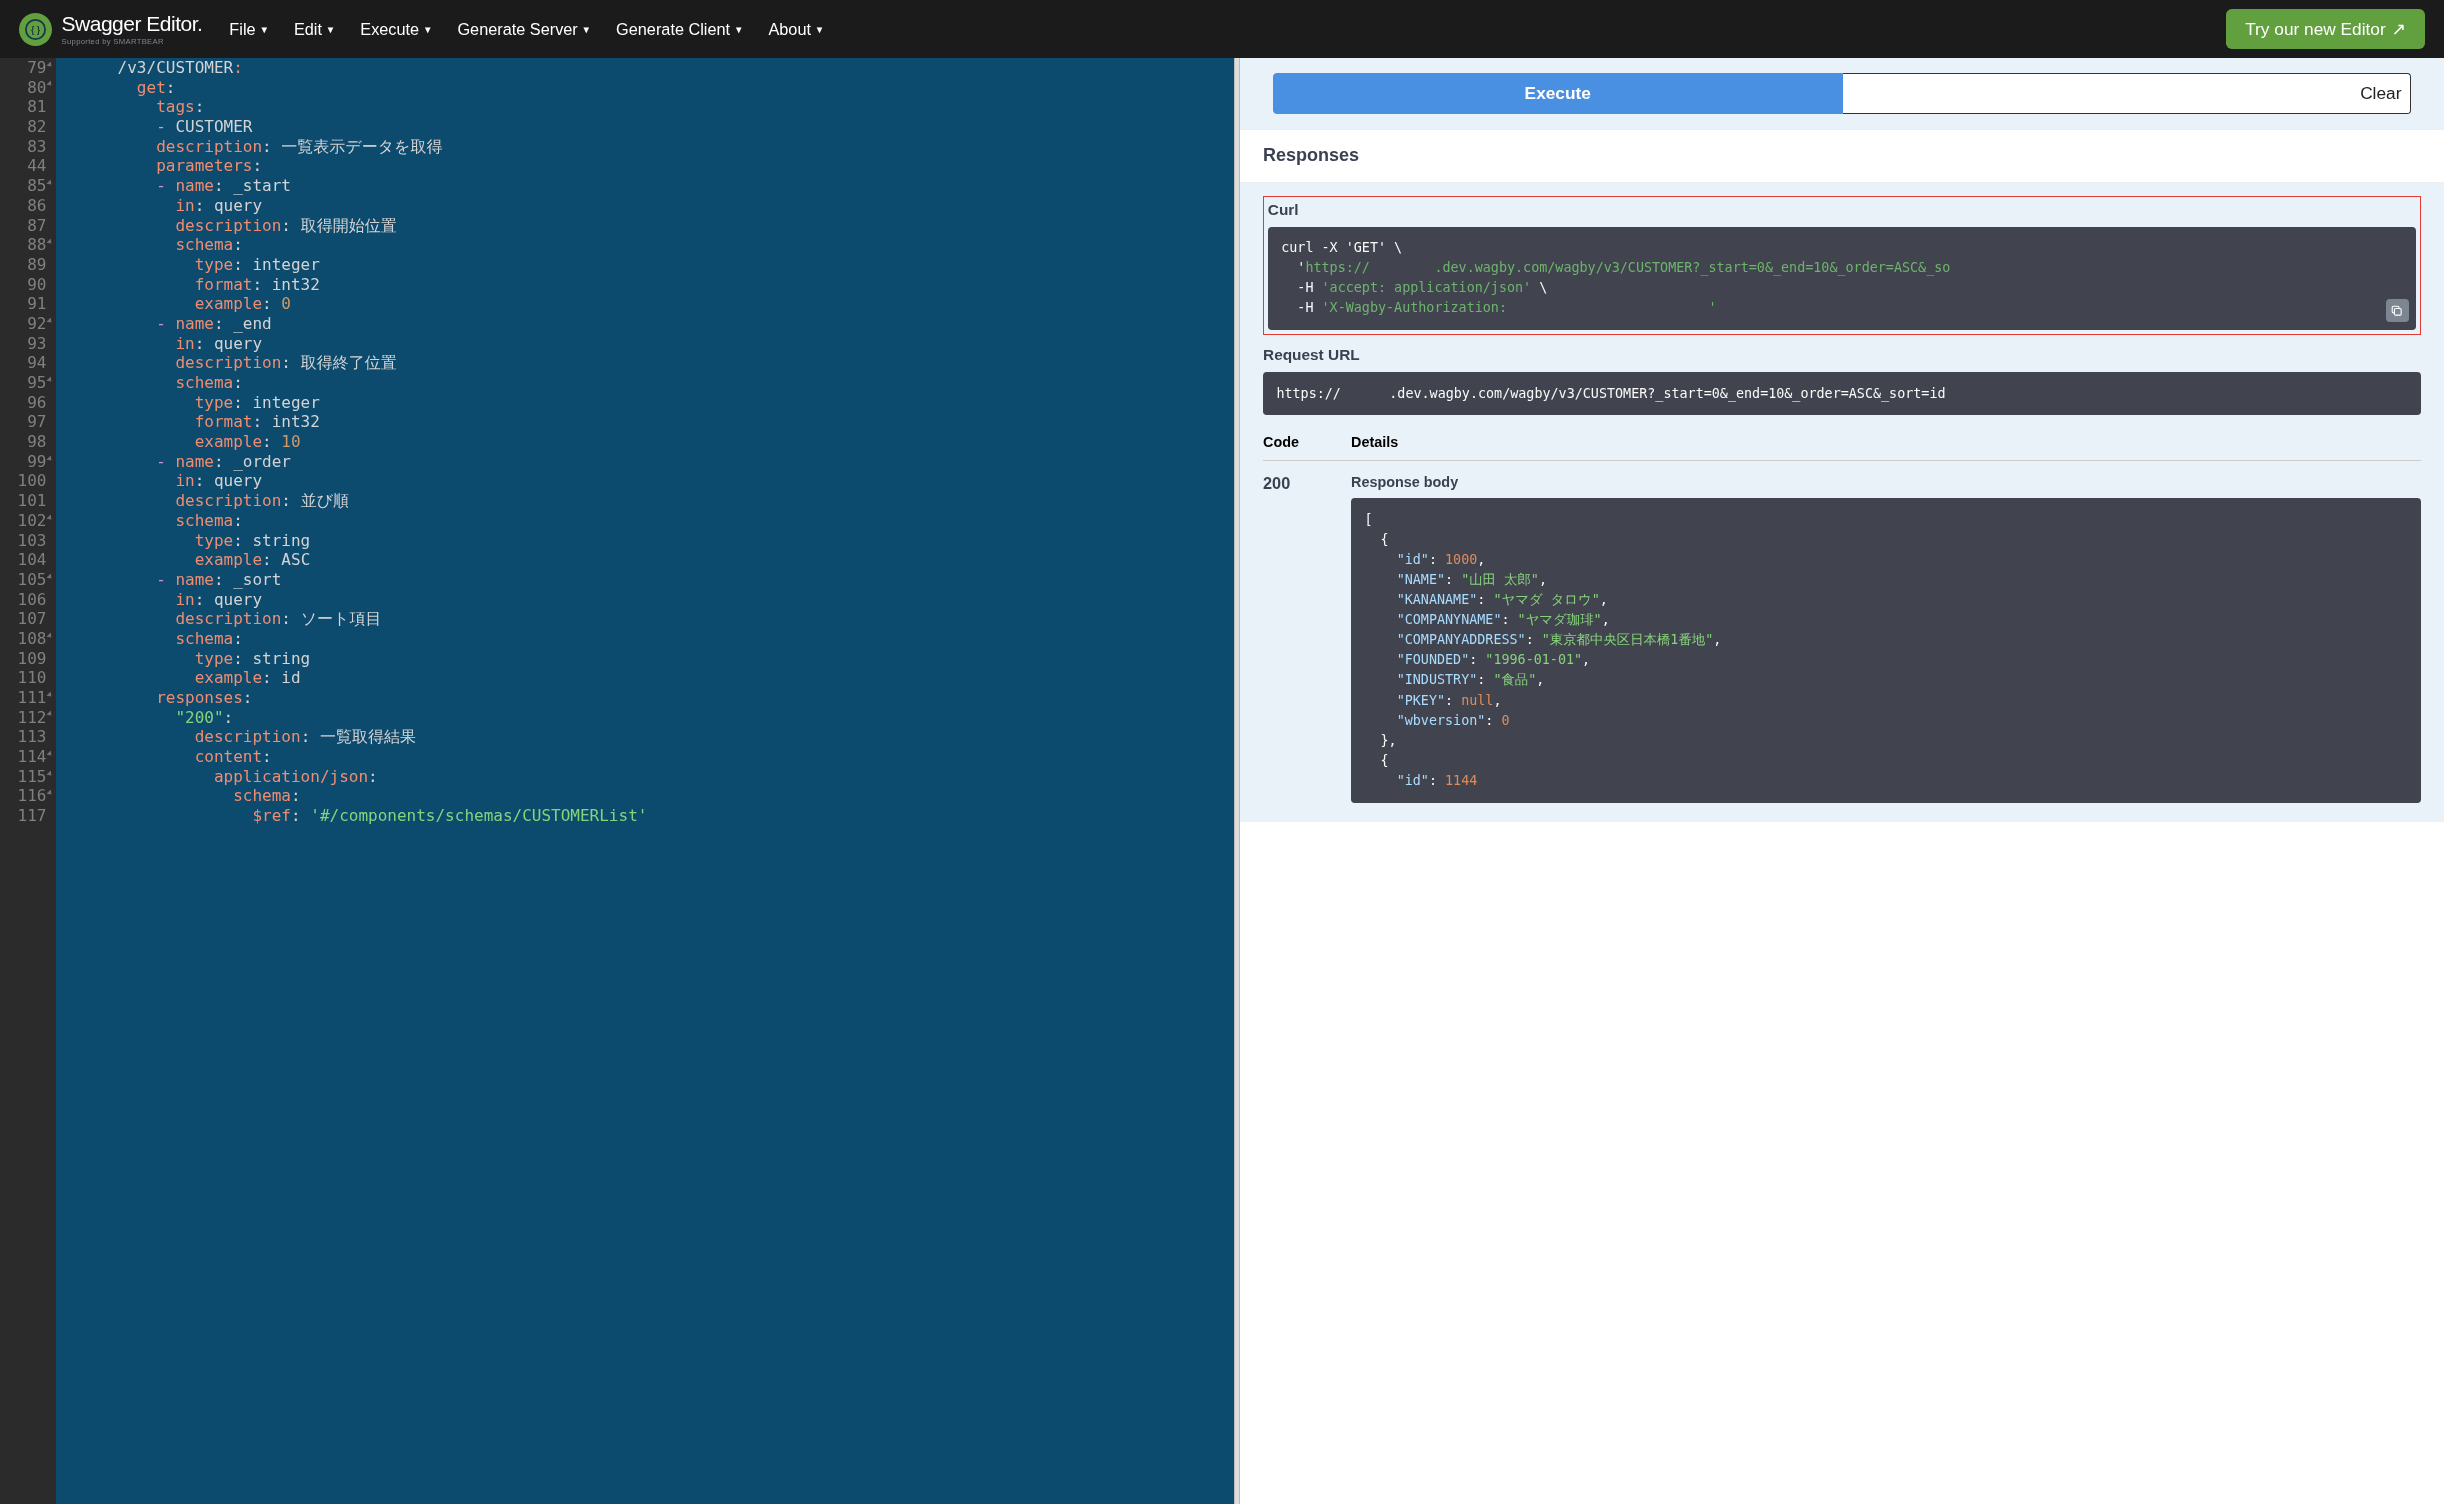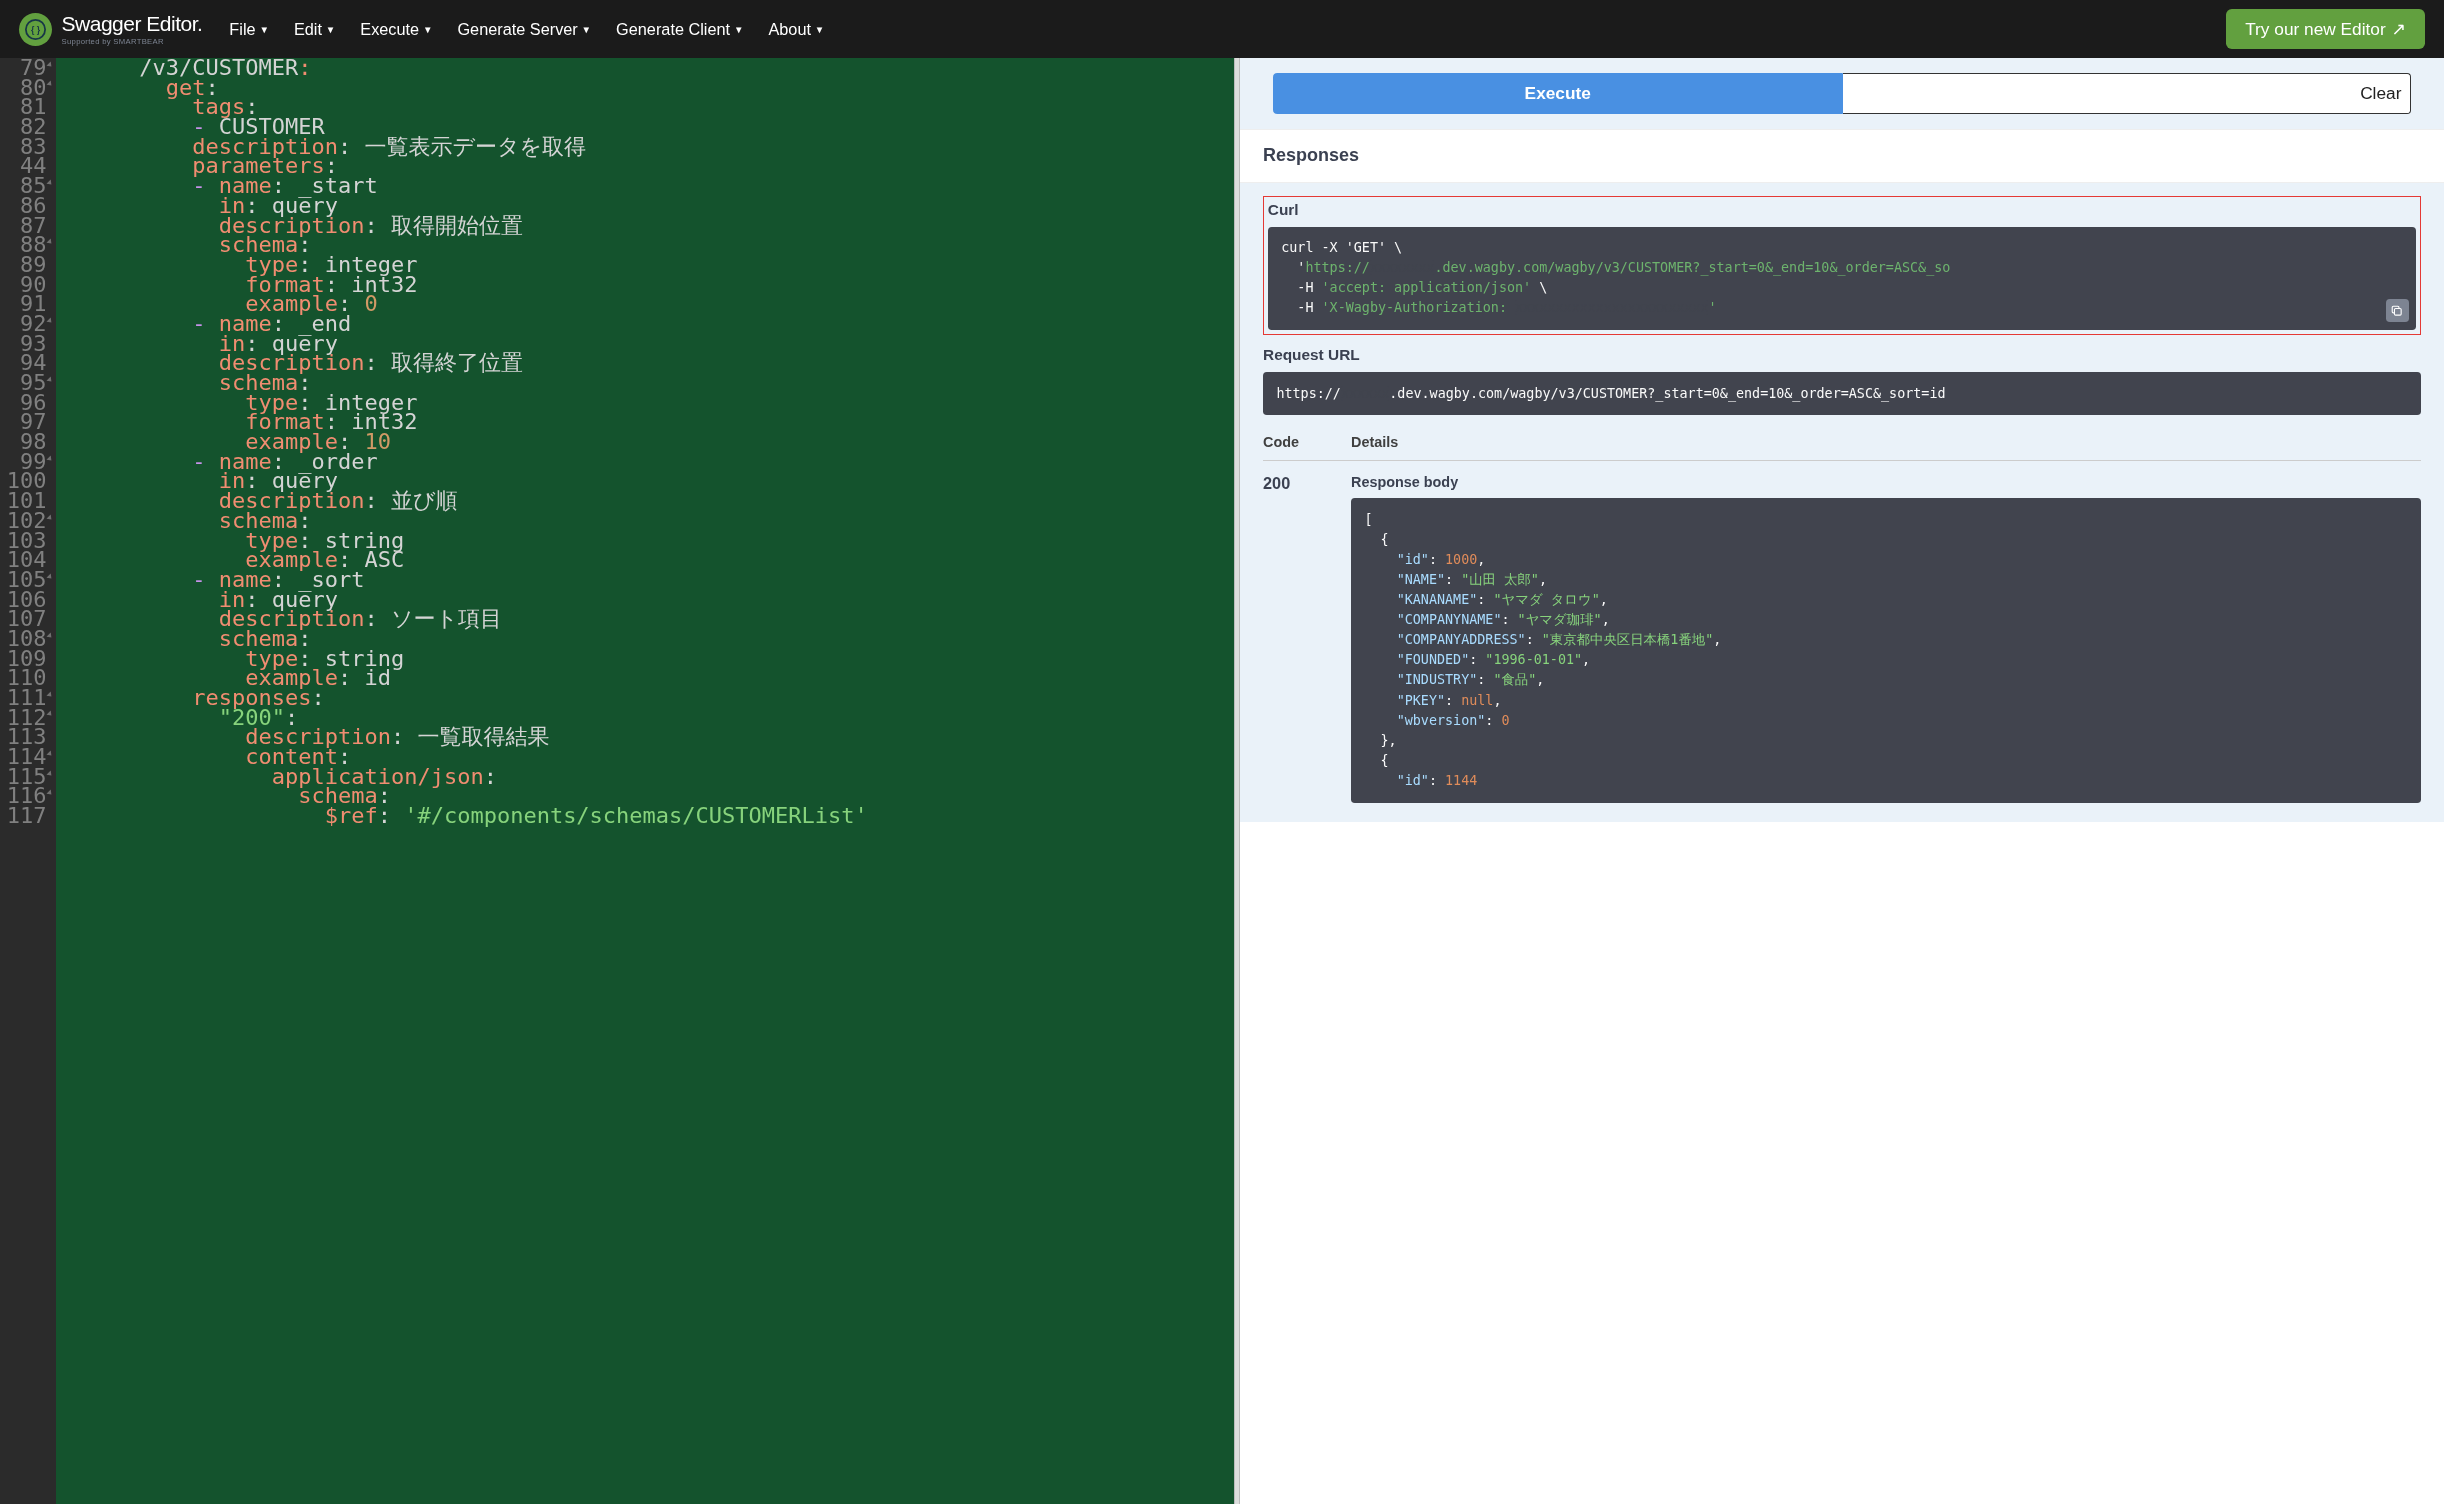--- a/index.html
+++ b/index.html
@@ -10,21 +10,21 @@
 .logo-badge svg { width: 21px; height: 21px; }
 .logo-text { display: flex; flex-direction: column; line-height: 1; }
 .logo-main { color: #fff; font-size: 21px; font-weight: 400; letter-spacing: -0.5px; }
 .logo-sub { color: #7d8492; font-size: 7.7px; margin-top: 3.8px; letter-spacing: 0.3px; }
 .menu { display: flex; gap: 25px; }
 .menu-item { color: #fff; font-size: 16.3px; cursor: pointer; display: flex; align-items: center; gap: 3.8px; }
 .menu-item .tri { font-size: 9.6px; }
 .spacer { flex: 1; }
 .cta-btn { background: #62a03f; color: #fff; padding: 9.6px 19px; border-radius: 5.8px; font-size: 17.3px; cursor: pointer; display: flex; align-items: center; gap: 5.8px; }
 .main { display: flex; height: calc(100vh - 58px); }
-.editor-pane { width: 50.5%; background: #14532d; display: flex; font-family: "Consolas","Monaco","Menlo",monospace; font-size: 22px; line-height: 19.7px; overflow: hidden; }
+.editor-pane { width: 50.5%; background: #0c4a6e; display: flex; font-family: "Consolas","Monaco","Menlo",monospace; font-size: 16px; line-height: 19.7px; overflow: hidden; }
 .gutter { background: #2b2b2b; color: #808080; text-align: right; padding: 0 9.6px 0 5.8px; user-select: none; width: 56px; }
 .gutter-line { height: 19.7px; position: relative; }
 .fold { position: absolute; right: -5.8px; top: 3.8px; width: 0; height: 0; border-left: 4.8px solid #707070; border-top: 3.8px solid transparent; border-bottom: 3.8px solid transparent; transform: rotate(45deg); }
 .code { flex: 1; padding-left: 3.8px; white-space: pre; color: #d4d4d4; }
 .code-line { height: 19.7px; }
 .tk-key { color: #f08d71; }
 .tk-str { color: #87d37c; }
 .tk-num { color: #d19a66; }
 .tk-dash { color: #c792ea; }
 .tk-plain { color: #d4d4d4; }
@@ -34,21 +34,21 @@
 .btn-exec { flex: 1; background: #4990e2; color: #fff; text-align: center; padding: 8.6px; font-size: 17.3px; font-weight: 600; border: 1px solid #4990e2; border-radius: 3.8px 0 0 3.8px; cursor: pointer; }
 .btn-clear { flex: 1; background: #fff; color: #222; text-align: right; padding: 8.6px; font-size: 17.3px; border: 1px solid #333; border-left: none; border-radius: 0 3.8px 3.8px 0; cursor: pointer; }
 .sec-header { padding: 15.4px 23px; font-size: 18px; font-weight: 600; color: #3b4151; background: #fff; border-top: 1px solid #eee; border-bottom: 1px solid #eee; }
 .resp-area { padding: 13.4px 23px; background: #eaf2f9; }
 .resp-sub { font-size: 15.4px; font-weight: 600; color: #3b4151; margin-bottom: 7.7px; }
 .highlight-box { border: 1.4px solid #e53935; padding: 3.8px 3.8px 3.8px 3.8px; margin-bottom: 11.5px; }
 .curl-box, .url-box, .body-box { background: #41444e; color: #fafafa; border-radius: 3.8px; padding: 11.5px 13.4px; font-family: "Consolas","Monaco",monospace; font-size: 13.4px; line-height: 1.5; position: relative; white-space: pre-wrap; word-break: break-all; }
 .copy-icon { position: absolute; right: 7.7px; bottom: 7.7px; width: 23px; height: 23px; background: #7d8492; border-radius: 3.8px; display: flex; align-items: center; justify-content: center; cursor: pointer; }
 .copy-icon svg { width: 13.4px; height: 13.4px; stroke: #fff; fill: none; }
 .curl-str { color: #6db36d; }
-.table-head { display: flex; padding: 9.6px 0; font-size: 14.4px; font-weight: 600; color: #404040; border-bottom: 1px solid #ccc; margin-top: 9.6px; }
+.table-head { display: flex; padding: 9.6px 0; font-size: 14.4px; font-weight: 600; color: #000000; border-bottom: 1px solid #ccc; margin-top: 9.6px; }
 .col-code { width: 88px; }
 .col-details { flex: 1; }
 .row { display: flex; padding: 13.4px 0 5.8px; }
 .code-200 { font-size: 16.3px; color: #3b4151; font-weight: 600; width: 88px; }
 .body-col { flex: 1; }
 .body-title { font-size: 14.4px; font-weight: 600; color: #3b4151; margin-bottom: 7.7px; }
 .jkey { color: #a9dcff; }
 .jstr { color: #87d37c; }
 .jnum { color: #e08c5a; }
 .jnull { color: #e08c5a; }

